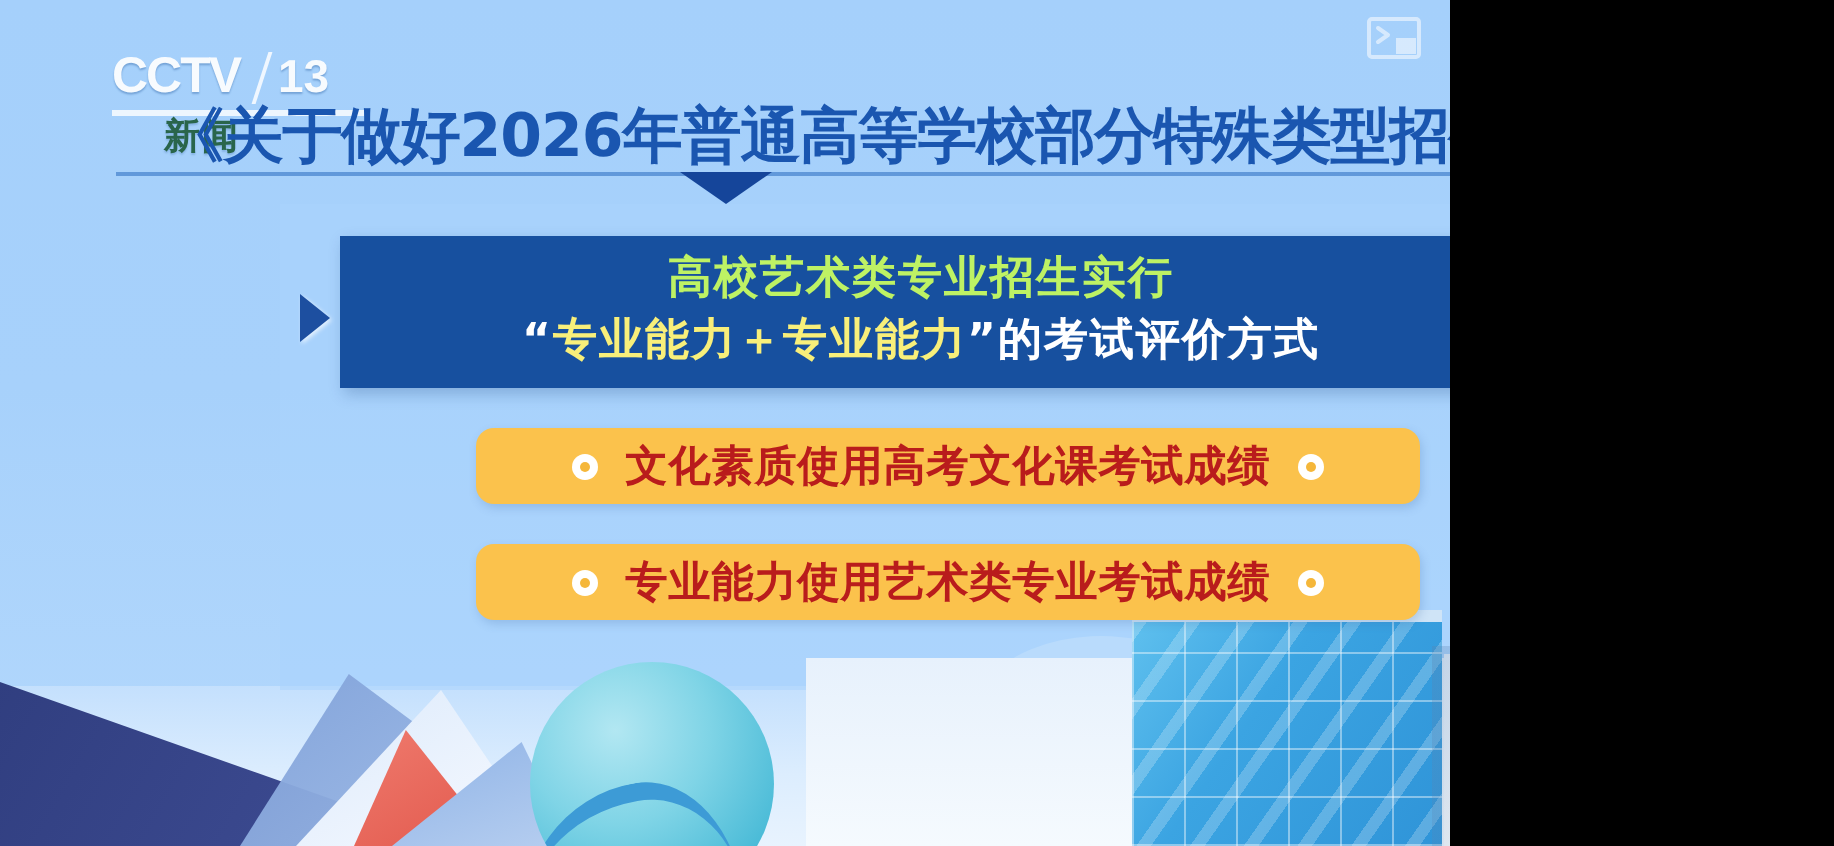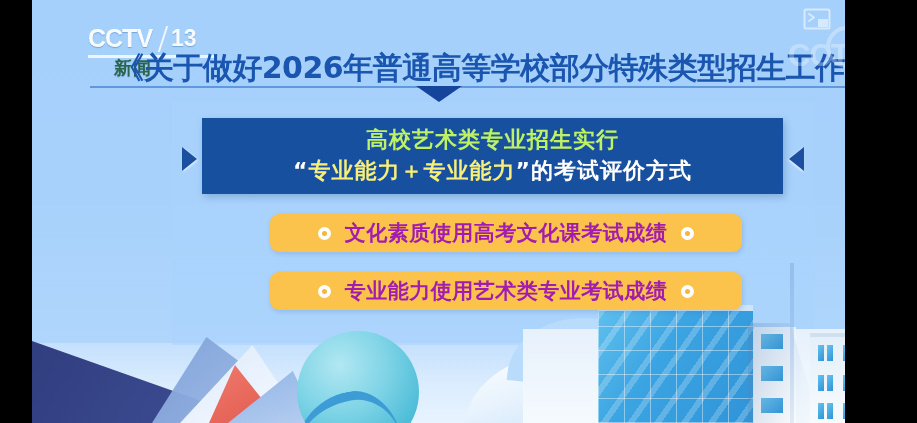--- a/index.html
+++ b/index.html
@@ -2,26 +2,25 @@
 <html><head>
 <meta charset="utf-8">
 <style>
   html, body {
     margin: 0;
     padding: 0;
     background: #000;
   }
   #stage {
     position: relative;
-    width: 813px;
+    width: 725px;
     height: 423px;
     overflow: hidden;
     font-family: "Liberation Sans", "DejaVu Sans", sans-serif;
     background: #a8d2fb;
-    margin-left: 32px;
   }
 
   
   .bg-base {
     position: absolute;
     inset: 0;
     background: linear-gradient(175deg, #a5d0fb 0%, #a9d2fb 42%, #b7dafc 62%, #cfe6fd 82%, #d9ebfd 100%);
   }
   .bg-sky-band {
     position: absolute;
@@ -160,21 +159,21 @@
     border-radius: 9px;
     box-shadow: 1px 2px 5px rgba(60,100,160,.22);
     display: flex;
     align-items: center;
     justify-content: center;
     gap: 14px;
     padding: 0 13px;
   }
   .pill .ptext {
     font-size: 21px; font-weight: 700;
-    color: #a21caf;
+    color: #b91c1c;
     letter-spacing: .5px;
     white-space: nowrap;
     font-family: "DejaVu Sans", "Liberation Sans", sans-serif;
   }
   .pill .dot {
     width: 13px; height: 13px;
     border-radius: 50%;
     background: #ffffff;
     display: flex; align-items: center; justify-content: center;
     flex: none;

